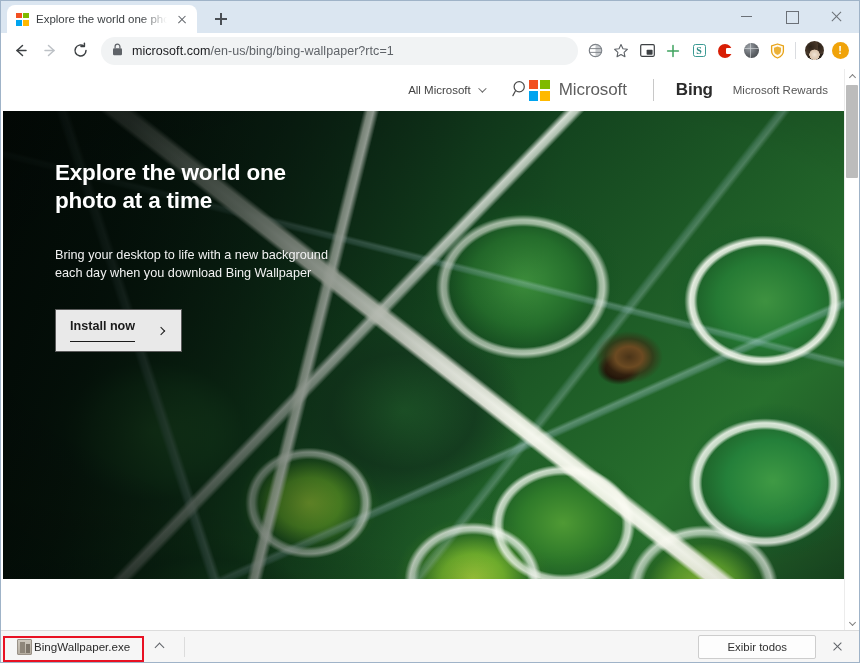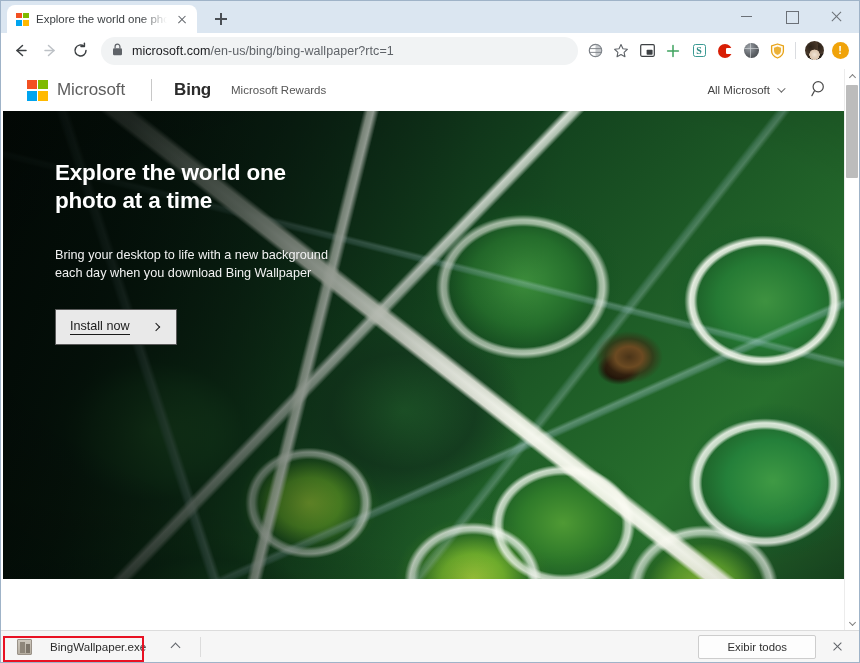--- a/index.html
+++ b/index.html
@@ -405,21 +405,22 @@
     align-items: center;
     gap: 23px;
     background: #e9e9e9;
     border: 1.4px solid #5a5a5a;
     padding: 9px 13px 9px 14px;
   }
   #install-label {
     font-size: 12.6px;
     color: #1a1a1a;
     border-bottom: 1.3px solid #1a1a1a;
-    padding-bottom: 1px;
+    padding-bottom: 8px;
+    font-weight: bold;
   }
   #install-chev {
     width: 6px; height: 6px;
     border-right: 1.4px solid #1a1a1a;
     border-top: 1.4px solid #1a1a1a;
     transform: rotate(45deg);
     margin-right: 4px;
   }
 
   
@@ -458,21 +459,21 @@
     height: 32px;
     background: #f6f6f6;
     border-top: 1px solid #dcdcdc;
     display: flex;
     align-items: center;
     padding: 0 8px 0 14px;
   }
   #dl-item {
     display: flex;
     align-items: center;
-    gap: 18px;
+    gap: 2px;
     height: 24px;
     padding: 0 2px;
   }
   #dl-icon {
     width: 15px; height: 16px;
     position: relative;
     flex: 0 0 auto;
     background: linear-gradient(175deg, #cfc9bf 0%, #b5ada0 100%);
     border: 1px solid #9a9288;
     border-radius: 1px;
@@ -657,44 +658,44 @@
     </div>
     <div class="tb-icon">
       <span id="ext-alert">!</span>
     </div>
   </div>
 
   <div id="page">
     <div id="pagebody">
 
       <div id="mshead">
+        <div id="mshead-right">
+          <span id="allms">
+            <span>All Microsoft</span>
+            <span class="chev-dn"></span>
+          </span>
+          <span id="search-mag">
+            <svg width="17" height="17" viewBox="0 0 17 17" aria-hidden="true">
+              <circle cx="7.2" cy="6.8" r="5.1" fill="none" stroke="#4a4a4a" stroke-width="1.2"></circle>
+              <path d="M3.4 11 L0.9 15.6" stroke="#4a4a4a" stroke-width="1.2" stroke-linecap="round"></path>
+            </svg>
+          </span>
+        </div>
         <div id="mshead-left">
           <span class="ms-logo-lg">
               <i></i>
               <i></i>
               <i></i>
               <i></i>
             </span>
           <span id="ms-word">Microsoft</span>
           <span id="head-divider"></span>
           <span id="bing-word">Bing</span>
           <span id="rewards-link">Microsoft Rewards</span>
         </div>
-        <div id="mshead-right">
-          <span id="allms">
-            <span>All Microsoft</span>
-            <span class="chev-dn"></span>
-          </span>
-          <span id="search-mag">
-            <svg width="17" height="17" viewBox="0 0 17 17" aria-hidden="true">
-              <circle cx="7.2" cy="6.8" r="5.1" fill="none" stroke="#4a4a4a" stroke-width="1.2"></circle>
-              <path d="M3.4 11 L0.9 15.6" stroke="#4a4a4a" stroke-width="1.2" stroke-linecap="round"></path>
-            </svg>
-          </span>
-        </div>
       </div>
 
       <div id="hero">
         <div id="photo"></div>
         <div id="photo-overlay"></div>
         <div id="photo-vign"></div>
 
         <div id="hero-content">
           <div id="hero-title">Explore the world one photo at a time</div>
           <div id="hero-sub">Bring your desktop to life with a new background each day when you download Bing Wallpaper</div>

